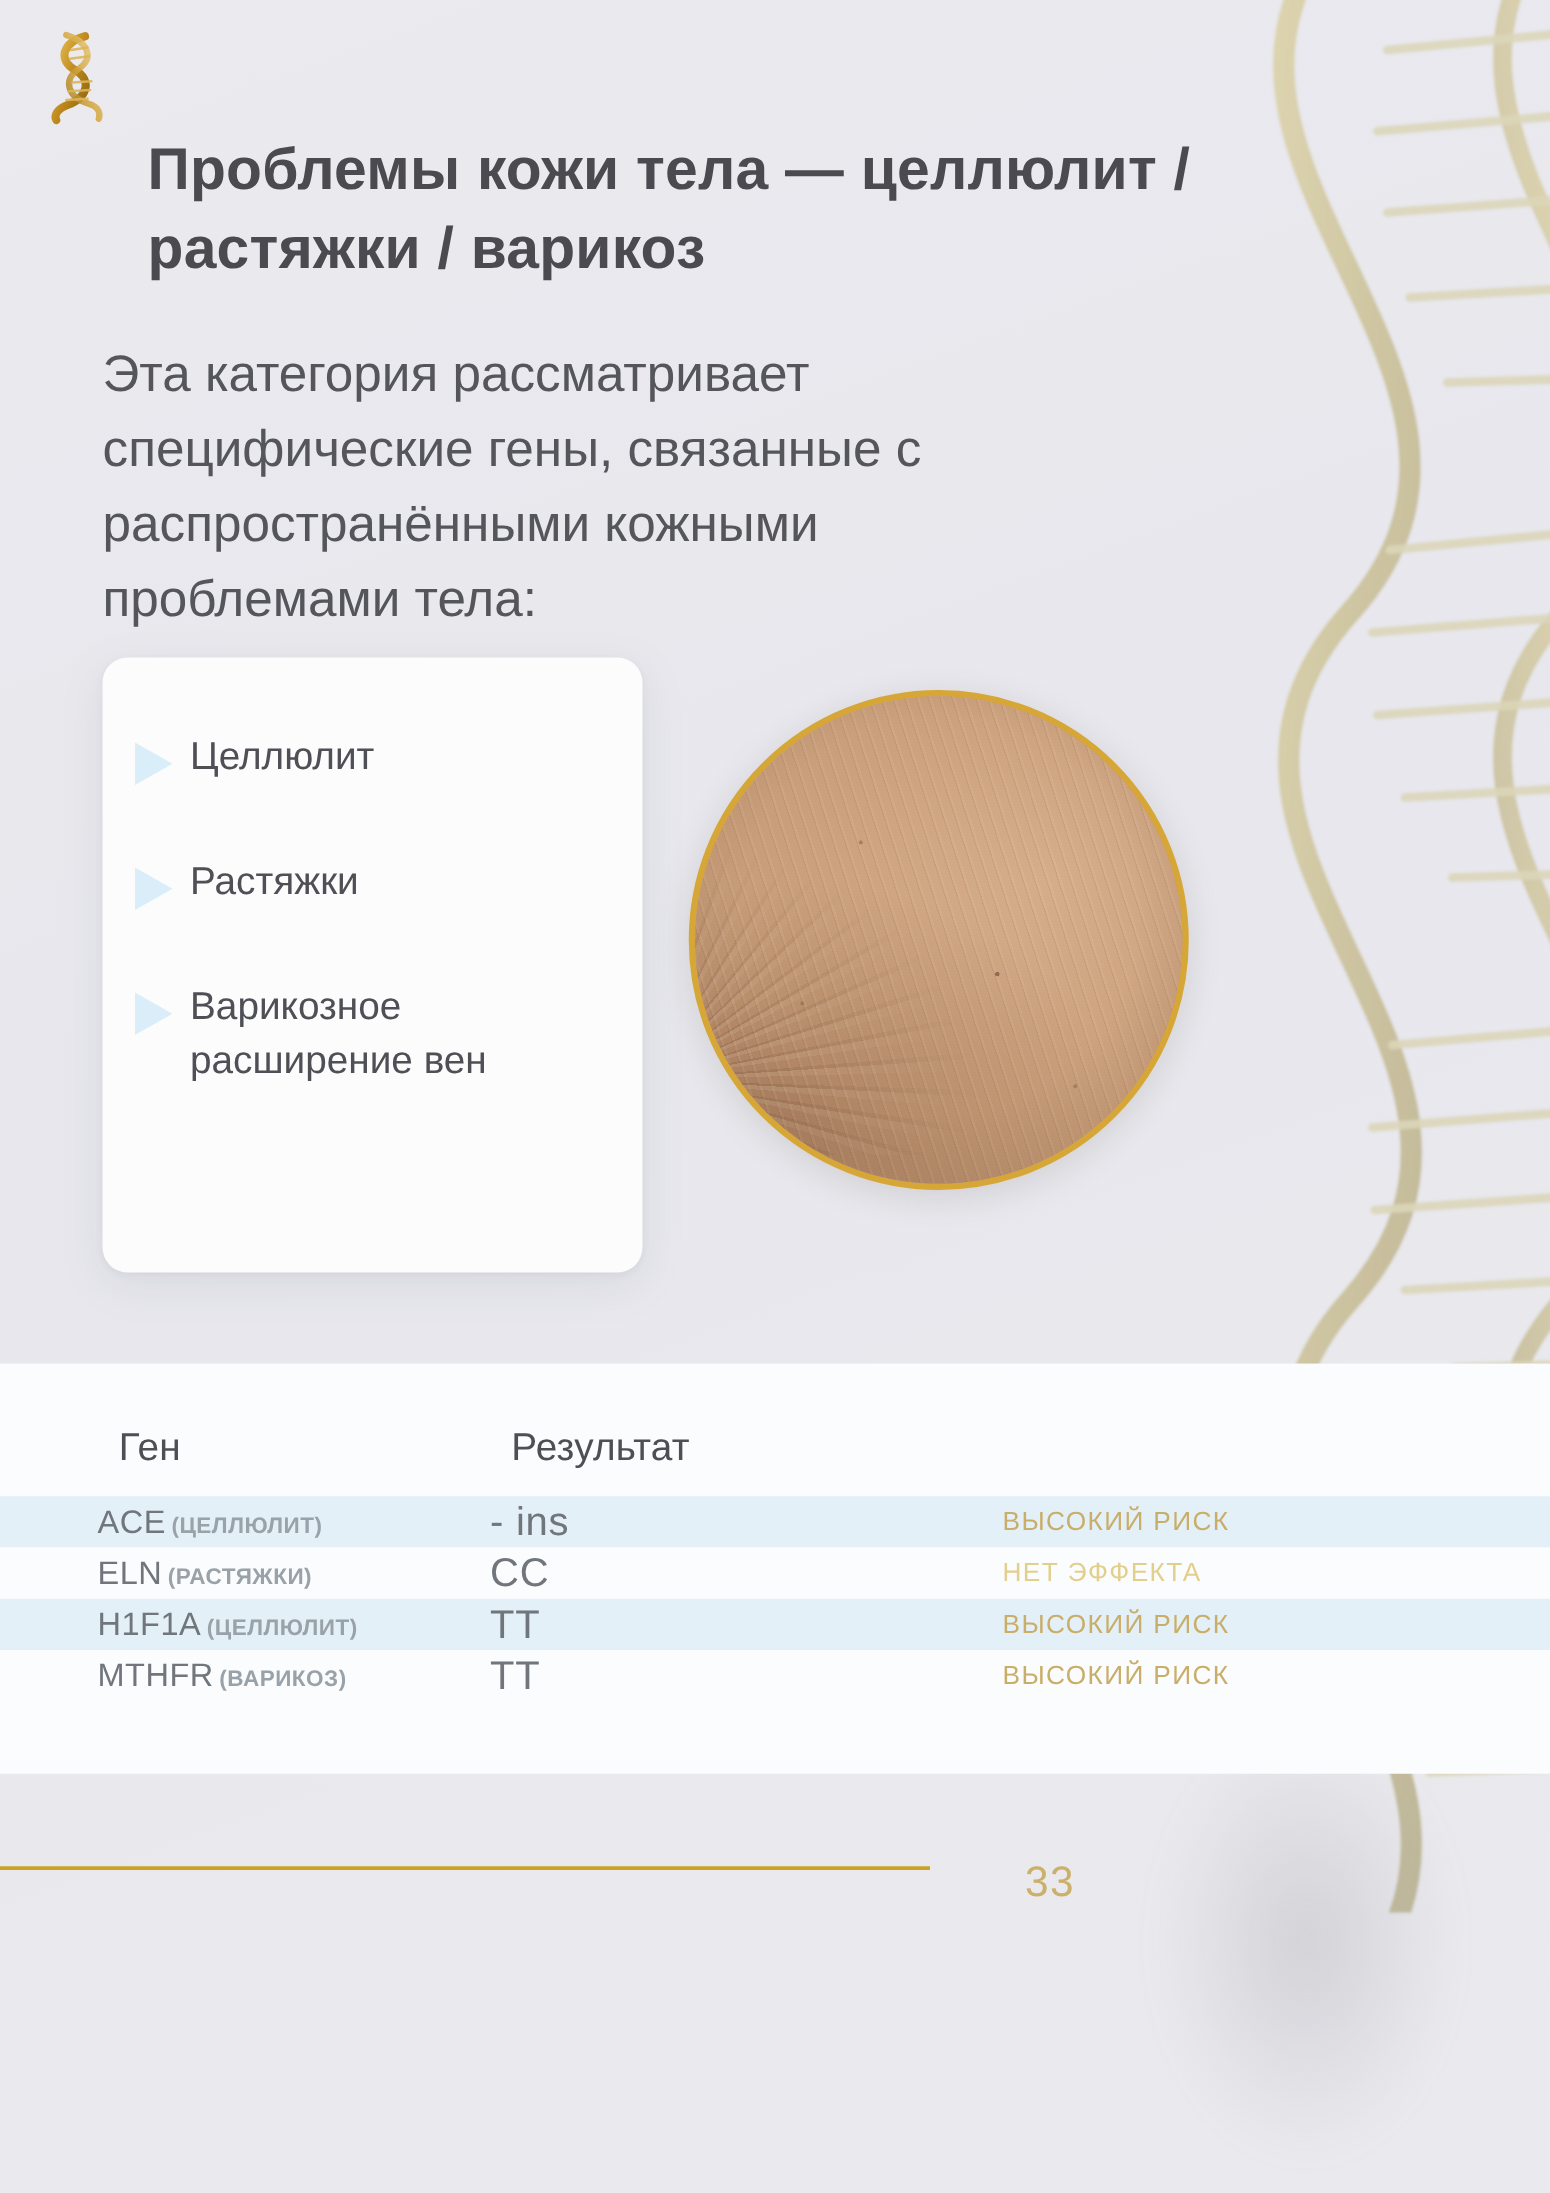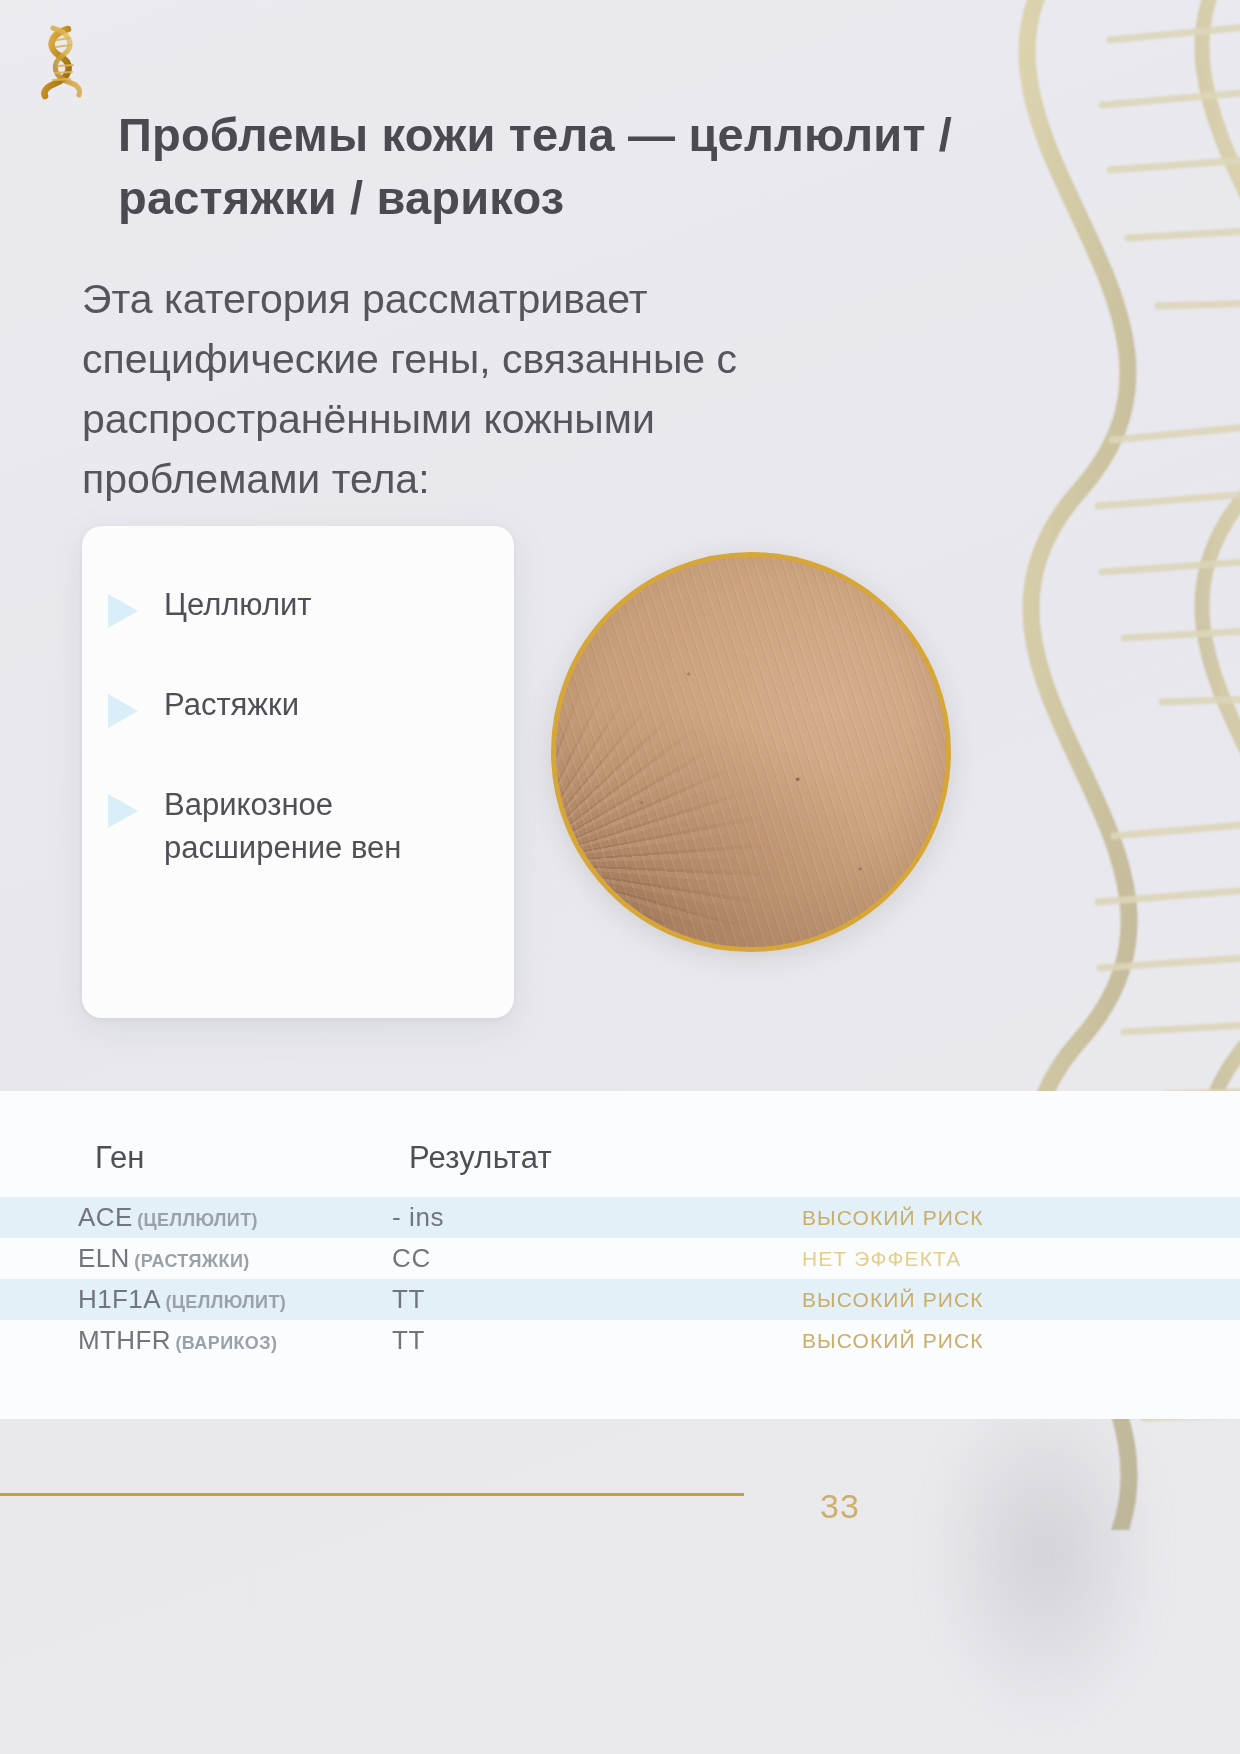--- a/index.html
+++ b/index.html
@@ -95,21 +95,21 @@
     height: 492px;
     background: #fcfcfd;
     border-radius: 20px;
     box-shadow: 0 10px 34px rgba(120,120,140,.13), 0 2px 6px rgba(120,120,140,.08);
     padding: 58px 0 0 0;
   }
 
   .bullet-row {
     display: flex;
     align-items: flex-start;
-    gap: 26px;
+    gap: 14px;
     padding: 0 30px 0 26px;
     margin-bottom: 56px;
   }
   .bullet-row:last-child { margin-bottom: 0; justify-content: center; }
 
   .tri {
     flex: 0 0 auto;
     width: 0;
     height: 0;
     margin-top: 10px;
@@ -224,21 +224,21 @@
     color: #70767c;
     letter-spacing: .4px;
   }
   .gene-note {
     font-size: 18px;
     font-weight: 700;
     color: #9aa2a9;
     letter-spacing: .4px;
   }
   .geno-val {
-    font-size: 26px;
+    font-size: 32px;
     font-weight: 300;
     color: #70767c;
     letter-spacing: .6px;
   }
   .result-val {
     font-size: 21px;
     font-weight: 300;
     letter-spacing: 1.1px;
     color: #c9ae6a;
   }

